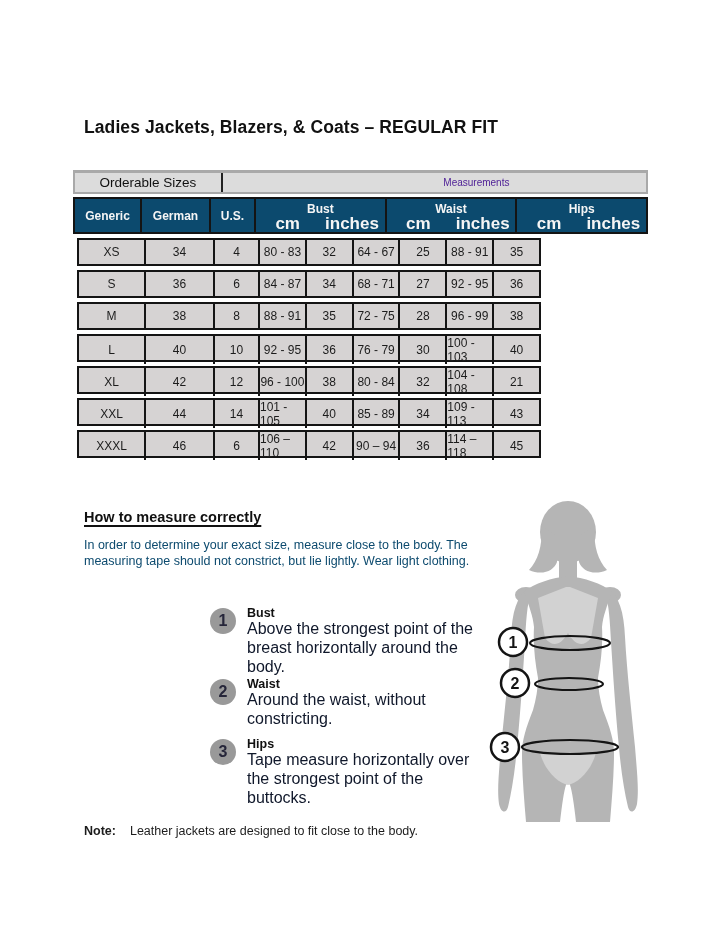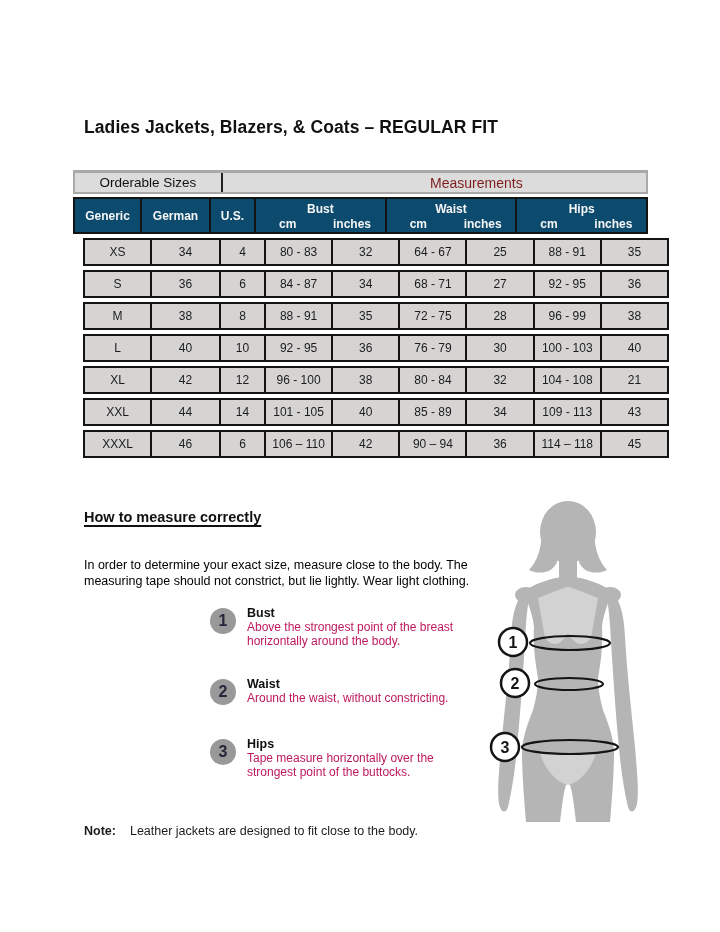--- a/index.html
+++ b/index.html
@@ -19,69 +19,69 @@
     position:absolute; left:73px; top:170px; width:575px; height:24px;
     background:#dcdcdc; border:2px solid #a9a9a9; border-top-width:3px;
     display:flex; align-items:center;gap:36px;
   }
   .band-left {
     width:30.3%; height:100%; display:flex; align-items:center; justify-content:center;
     border-right:2px solid #222; font-size:13.5px; color:#111;
   }
   .band-right {
     width:69.7%; height:100%; display:flex; align-items:center; justify-content:center;
-    font-size:14px; color:#7f1d1d;margin-left:48px;
+    font-size:10px; color:#4c1d95;margin-left:48px;
   }
   
   .thead {
     position:absolute; left:73px; top:197px; width:575px; height:37px;
     background:#0c4a6e; border:2px solid #141414;
     display:grid; grid-template-columns:65px 69px 45px repeat(6,1fr);
     grid-template-rows:17px 16px;
     color:#f5f5f5; font-weight:bold; font-size:12px;
   }
   .hsize { grid-row:1/3; display:flex; align-items:center; justify-content:center; border-left:2px solid #141414; }
   .hsize.first { border-left:none; }
   .hgroup { grid-row:1; display:flex; align-items:flex-end; justify-content:center; border-left:2px solid #141414; padding-bottom:0; }
   .hg0 { grid-column:4/6; } .hg1 { grid-column:6/8; } .hg2 { grid-column:8/10; }
-  .hsub { grid-row:2; display:flex; align-items:center; justify-content:center; font-size:12px; }
+  .hsub { grid-row:2; display:flex; align-items:center; justify-content:center; font-size:17px; }
   .hs4{grid-column:4;border-left:2px solid #141414;} .hs5{grid-column:5;}
   .hs6{grid-column:6;border-left:2px solid #141414;} .hs7{grid-column:7;}
   .hs8{grid-column:8;border-left:2px solid #141414;} .hs9{grid-column:9;}
   
-  .tbody { position:absolute; left:83px; top:234px; width:586px;border-radius:9px; }
+  .tbody { position:absolute; left:77px; top:234px; width:464px;border-radius:9px; }
   .trow {
     display:grid; grid-template-columns:65px 69px 45px repeat(6,1fr);
     background:#d6d3d3; border:2px solid #141414; height:28px; margin-top:4px;
   }
   .tcell {
     display:flex; align-items:center; justify-content:center;
     font-size:12px; color:#1c1c1c; border-left:2px solid #141414;
   }
   .tcell:first-child { border-left:none; }
   
   .howto-heading {
     position:absolute; left:84px; top:509px;
     font-size:14.5px; font-weight:bold; color:#111;
     text-decoration:underline; text-decoration-thickness:2px; text-underline-offset:3px;
   }
   .howto-intro {
-    position:absolute; left:84px; top:558px; width:406px;
-    font-size:12.5px; line-height:1.25; color:#000000;
+    position:absolute; left:84px; top:538px; width:406px;
+    font-size:12.5px; line-height:1.25; color:#0c4a6e;
   }
   .step { position:absolute; left:210px; display:flex; align-items:flex-start; }
   .step1 { top:606px; } .step2 { top:677px; } .step3 { top:737px; }
   .step-circle {
     width:26px; height:26px; border-radius:50%; background:#999999; flex:0 0 26px;
     display:flex; align-items:center; justify-content:center;
     font-size:16px; font-weight:bold; color:#26263a; margin-top:2px;
   }
   .step-text { margin-left:11px; width:238px; }
   .step-label { font-size:12.5px; font-weight:bold; color:#111; }
-  .step-desc { font-size:12px; line-height:1.18; color:#be185d; }
+  .step-desc { font-size:16px; line-height:1.18; color:#0f172a; }
   
   .figure { position:absolute; left:488px; top:492px; width:180px; height:330px; }
   
   .note { position:absolute; left:84px; top:824px; font-size:12.5px; color:#1c1c1c; }
   .note b { font-weight:bold; }
   .note span { margin-left:14px; }
 </style>
 </head>
 <body>
 

